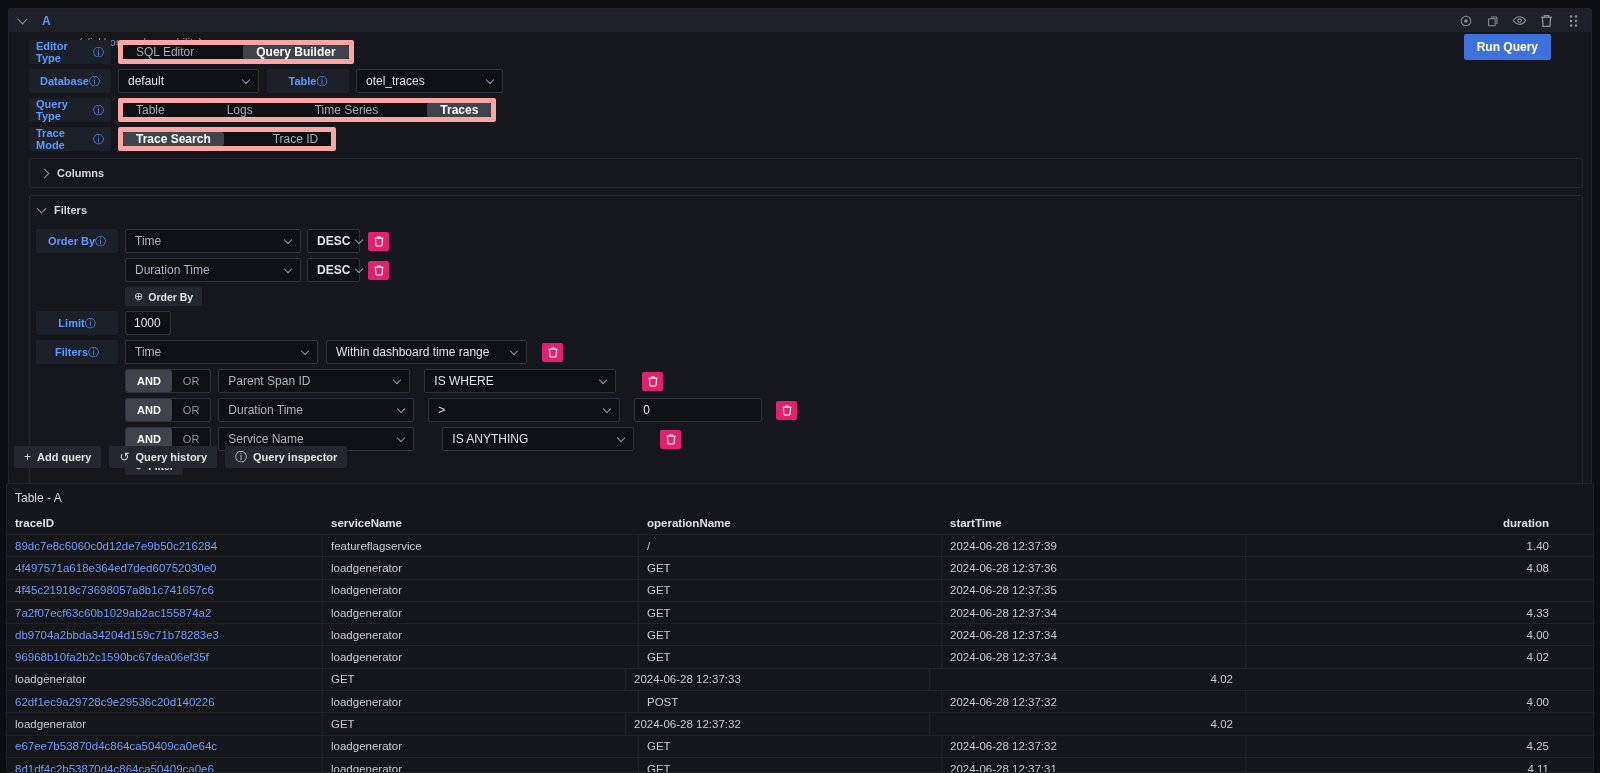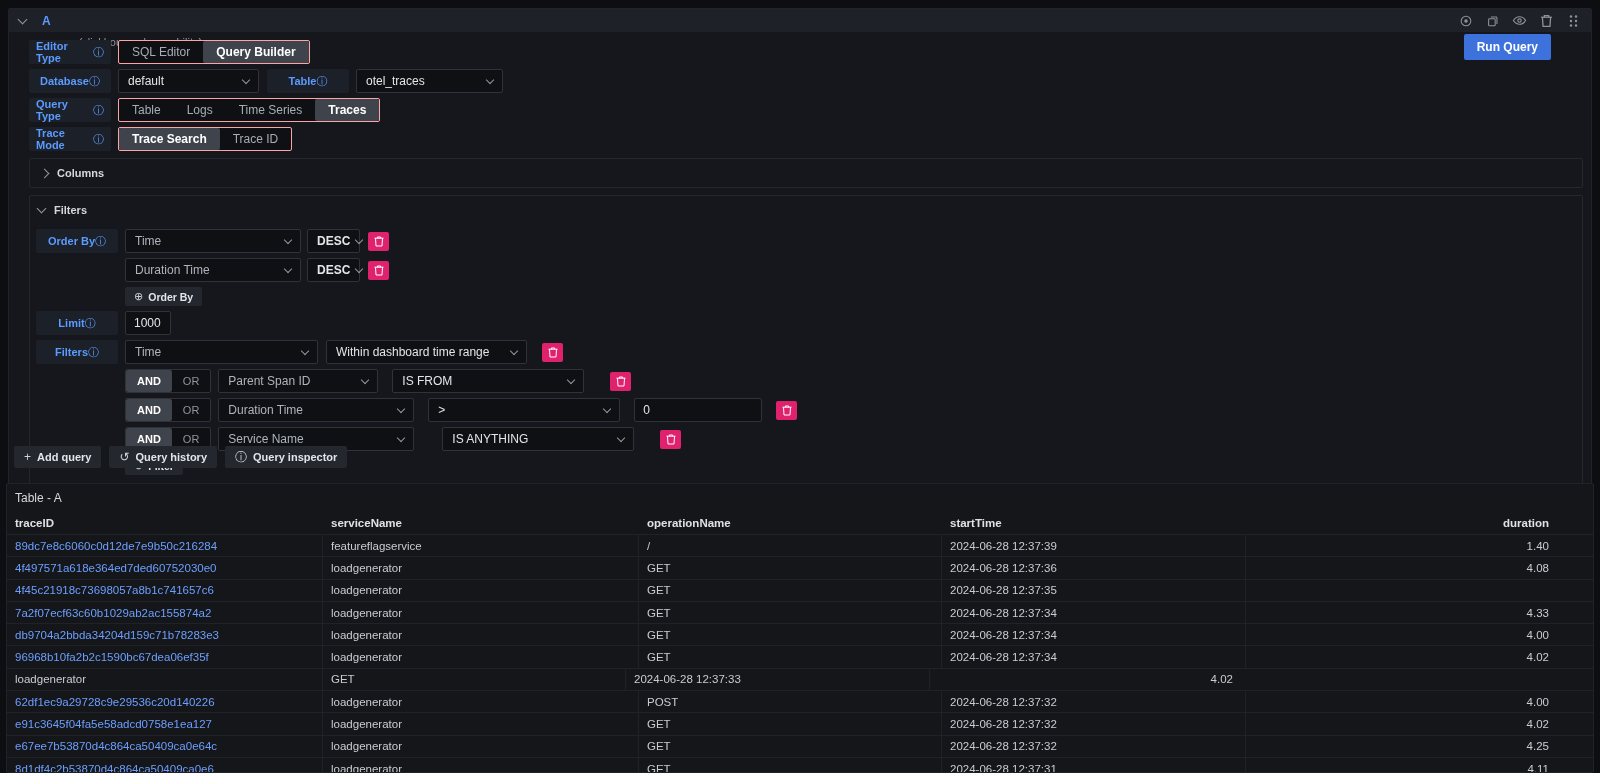--- a/index.html
+++ b/index.html
@@ -34,21 +34,21 @@
     padding:6px 13px; cursor:pointer;
   }
   .erow{ display:flex; align-items:center; margin-bottom:5px; min-height:24px; }
   .flabel{
     width:82px; height:24px; background:#1c2028; border-radius:2px;
     display:flex; align-items:center; justify-content:center;
     padding:0 7px; margin-right:7px; flex:none;
   }
   .flabel .ltext{ color:#5c9bff; font-size:11px; font-weight:bold; }
   .info{ color:#5c9bff; font-size:11px; font-style:normal; line-height:1; cursor:pointer; }
-  .seg-group{ display:flex; border:1px solid #fca5a5; background:#0e1014; border-radius:2px; height:24px; }
+  .seg-group{ display:flex; border:5px solid #fca5a5; background:#0e1014; border-radius:2px; height:24px;gap:36px; }
   .seg{ display:flex; align-items:center; padding:0 13px; font-size:12px; color:#a6adb5; cursor:pointer; border-radius:2px; }
   .seg.active{ background:#3f434b; color:#fff; font-weight:bold; }
   .select{
     height:24px; background:#0e1014; border:1px solid #2f3339; border-radius:2px;
     display:flex; align-items:center; padding:0 9px; font-size:12px; color:#e3e5e8;
     cursor:pointer; gap:6px;
   }
   .select .chev{ margin-left:auto; transform:rotate(45deg); margin-top:-3px; width:6px; height:6px; flex:none;}
   .select .muted{ color:#aeb4bb; }
   .select .bold{ font-weight:bold; }
@@ -304,26 +304,26 @@
             </svg>
         </button>
       </div>
 
       <div class="erow">
         <div style="width:89px;flex:none"></div>
         <div class="conj-group">
           <span class="conj active">AND</span>
           <span class="conj">OR</span>
         </div>
-        <div class="select" style="width:160px">
+        <div class="select" style="width:192px">
           <span class="muted">Parent Span ID</span>
             <span class="chev"></span>
         </div>
         <div class="select" style="width:192px;margin-left:14px">
-          <span>IS FROM</span>
+          <span>IS WHERE</span>
             <span class="chev"></span>
         </div>
         <button class="trash-btn" style="margin-left:26px">
           <svg width="10" height="11" viewBox="0 0 10 11">
               <path d="M0.5 2.2h9"></path>
               <path d="M3.4 2.2V1h3.2v1.2"></path>
               <path d="M1.5 2.2l.5 7.8h6l.5-7.8"></path>
             </svg>
         </button>
       </div>
@@ -481,23 +481,20 @@
   <div class="trow">
     <div class="td c1">
         <a>62df1ec9a29728c9e29536c20d140226</a>
       </div>
     <div class="td c2">loadgenerator</div>
     <div class="td c3">POST</div>
     <div class="td c4">2024-06-28 12:37:32</div>
     <div class="td c5">4.00</div>
   </div>
   <div class="trow">
-    <div class="td c1">
-        <a>e91c3645f04fa5e58adcd0758e1ea127</a>
-      </div>
     <div class="td c2">loadgenerator</div>
     <div class="td c3">GET</div>
     <div class="td c4">2024-06-28 12:37:32</div>
     <div class="td c5">4.02</div>
   </div>
   <div class="trow">
     <div class="td c1">
         <a>e67ee7b53870d4c864ca50409ca0e64c</a>
       </div>
     <div class="td c2">loadgenerator</div>

